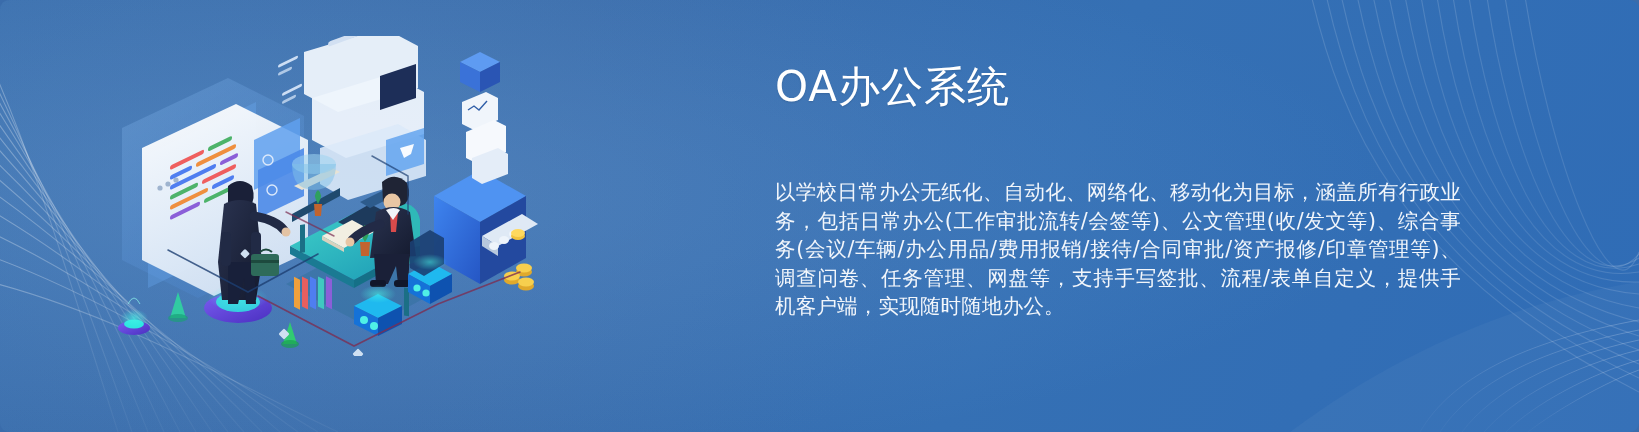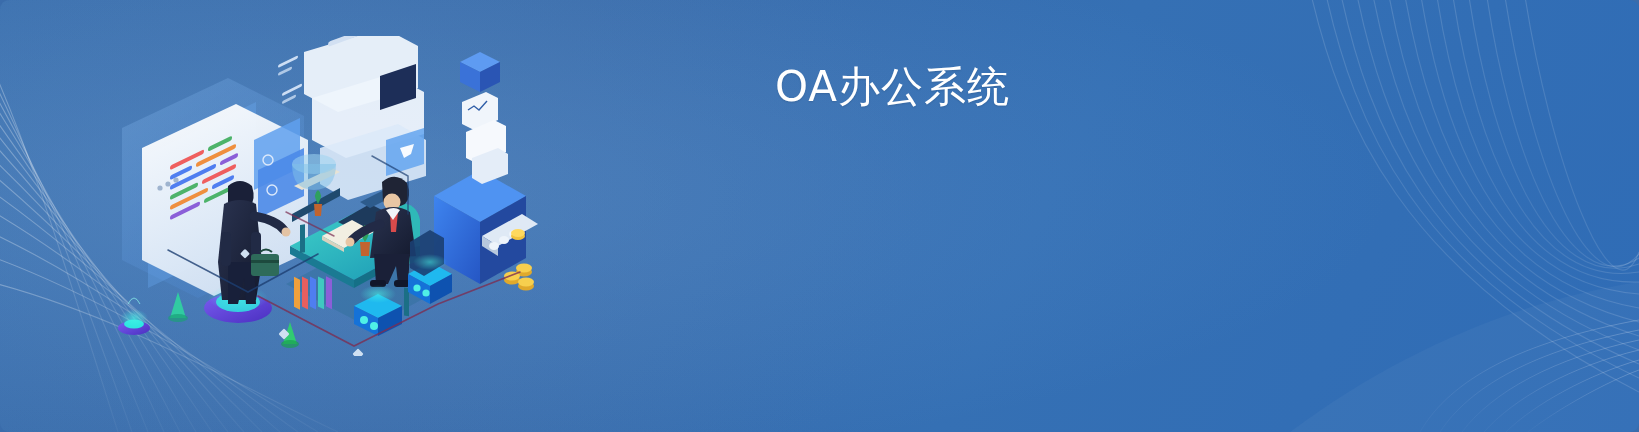--- a/index.html
+++ b/index.html
@@ -359,15 +359,16 @@
         <path d="M264,120 L300,140 L300,178" stroke="#1d3f72" stroke-width="1.5" opacity="0.7"></path>
         <rect x="172" y="294" width="8" height="8" rx="1.5" fill="#cfe0f2" stroke="none" transform="rotate(45 176 298)"></rect>
         <rect x="246" y="314" width="8" height="8" rx="1.5" fill="#cfe0f2" stroke="none" transform="rotate(45 250 318)"></rect>
         <rect x="134" y="214" width="7" height="7" rx="1.5" fill="#cfe0f2" stroke="none" transform="rotate(45 137 217)"></rect>
       </g>
     </svg>
   </div>
 
   <div class="content">
     <h1 class="title">OA办公系统</h1>
+    <p class="desc">以学校日常办公无纸化、自动化、网络化、移动化为目标，涵盖所有行政业务，包括日常办公(工作审批流转/会签等)、公文管理(收/发文等)、综合事务(会议/车辆/办公用品/费用报销/接待/合同审批/资产报修/印章管理等)、调查问卷、任务管理、网盘等，支持手写签批、流程/表单自定义，提供手机客户端，实现随时随地办公。</p>
   </div>
 
 </div>
 
 </body></html>

